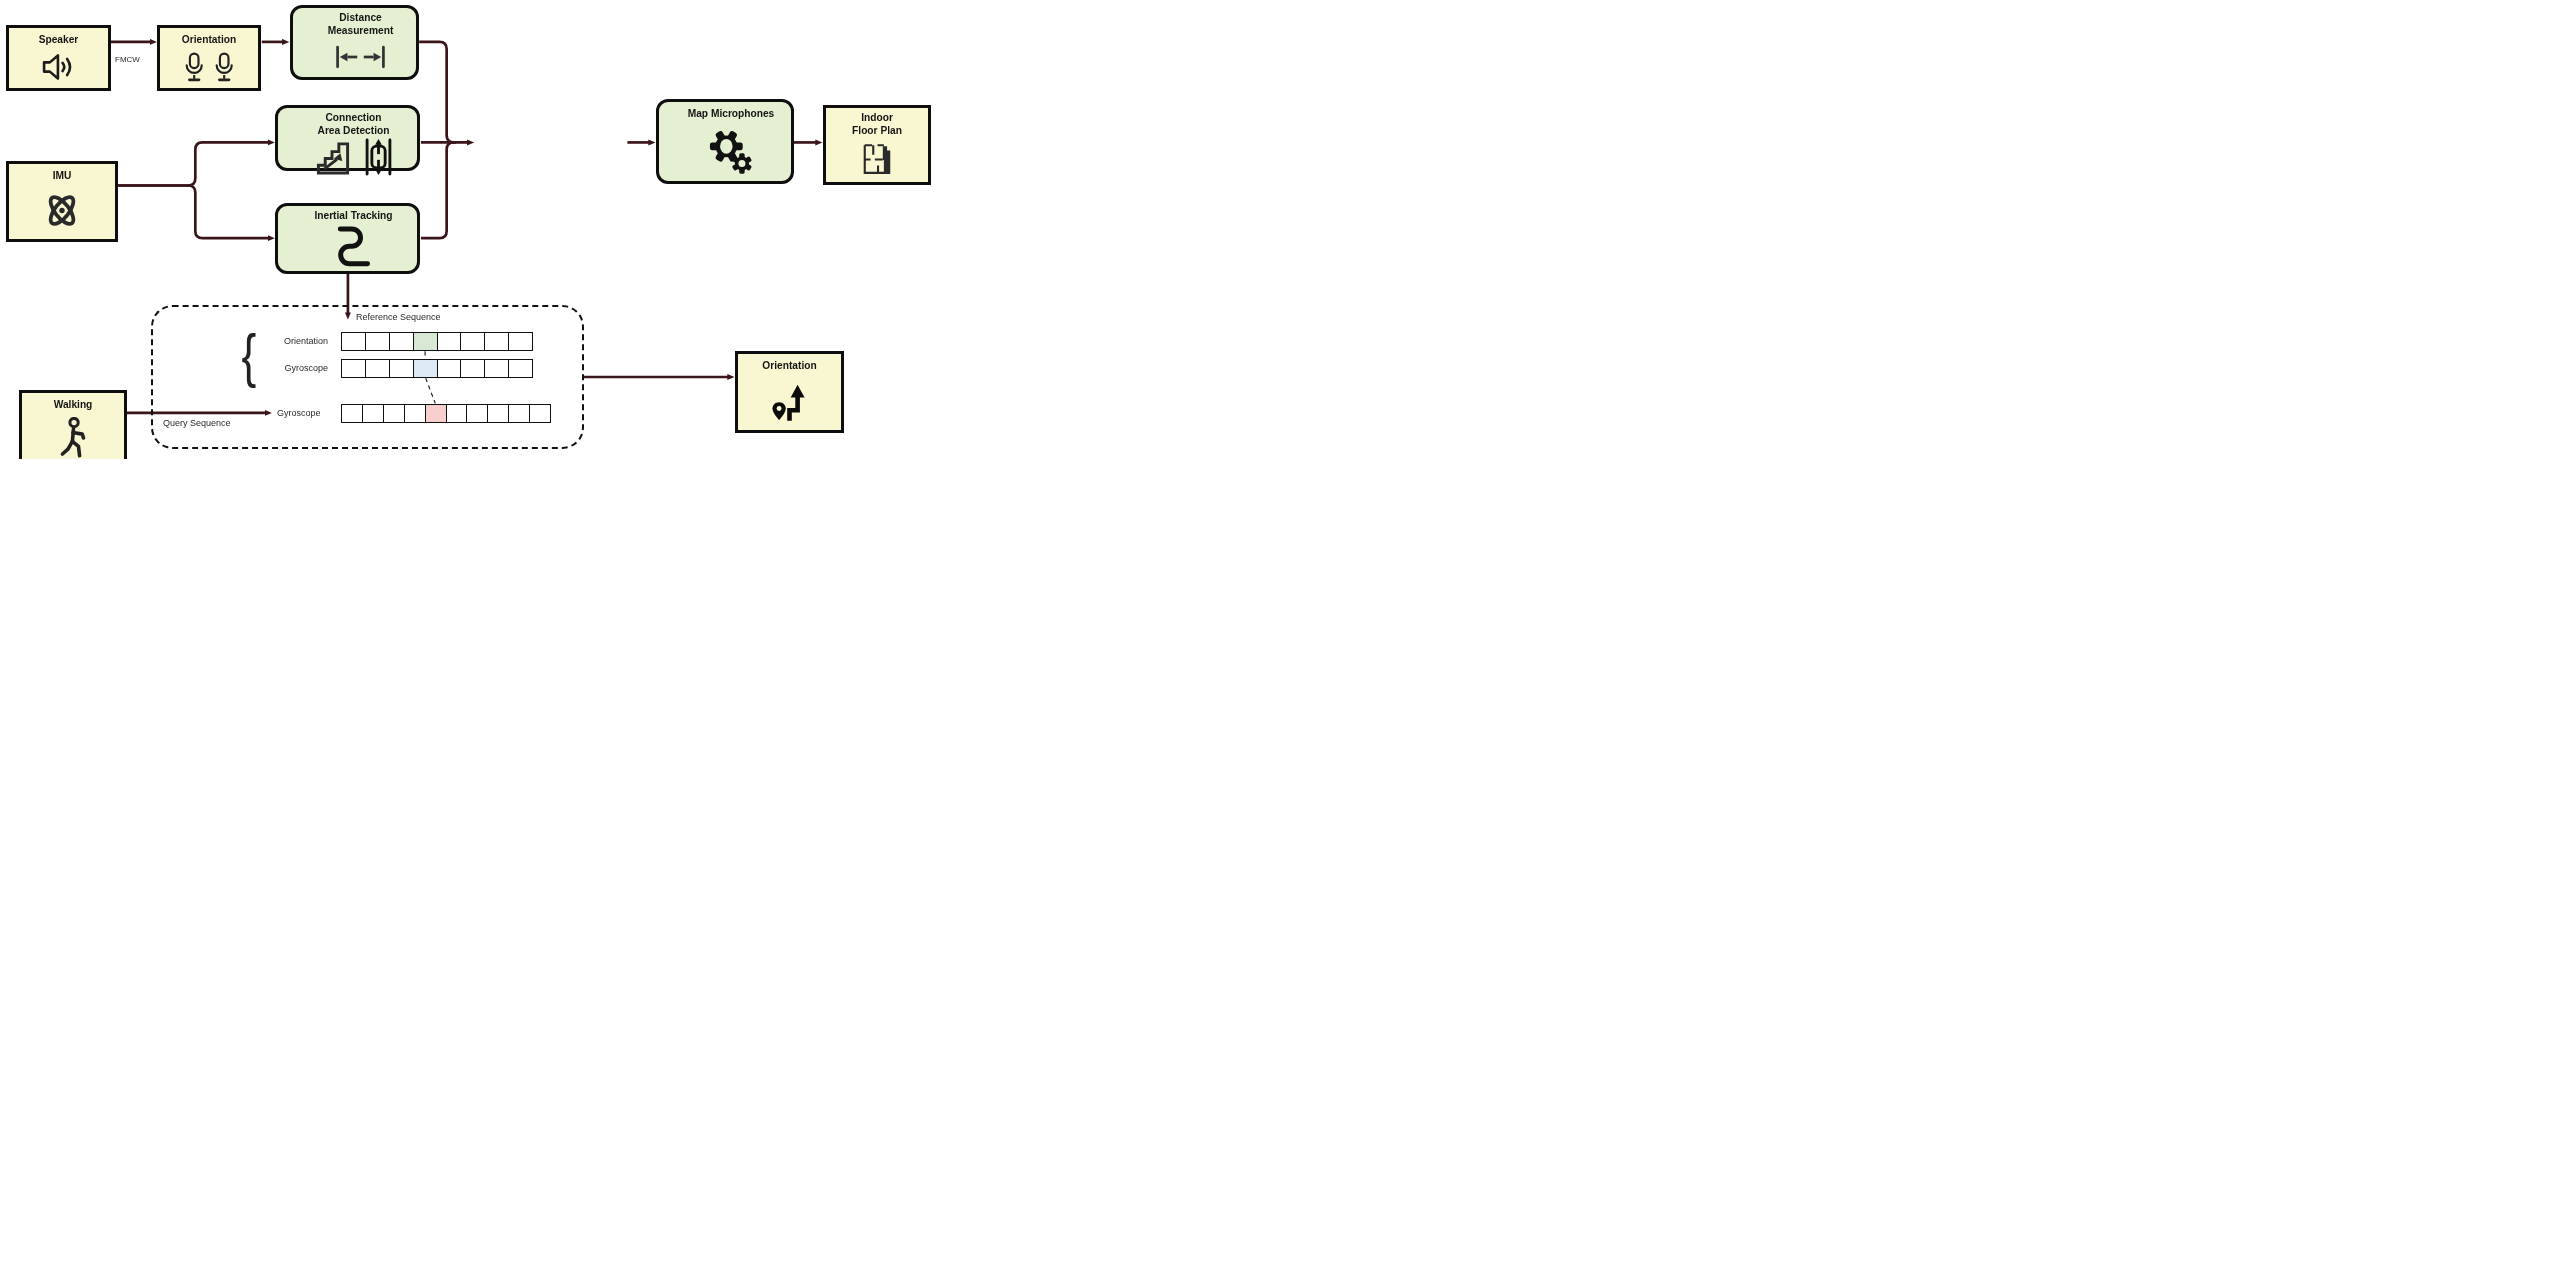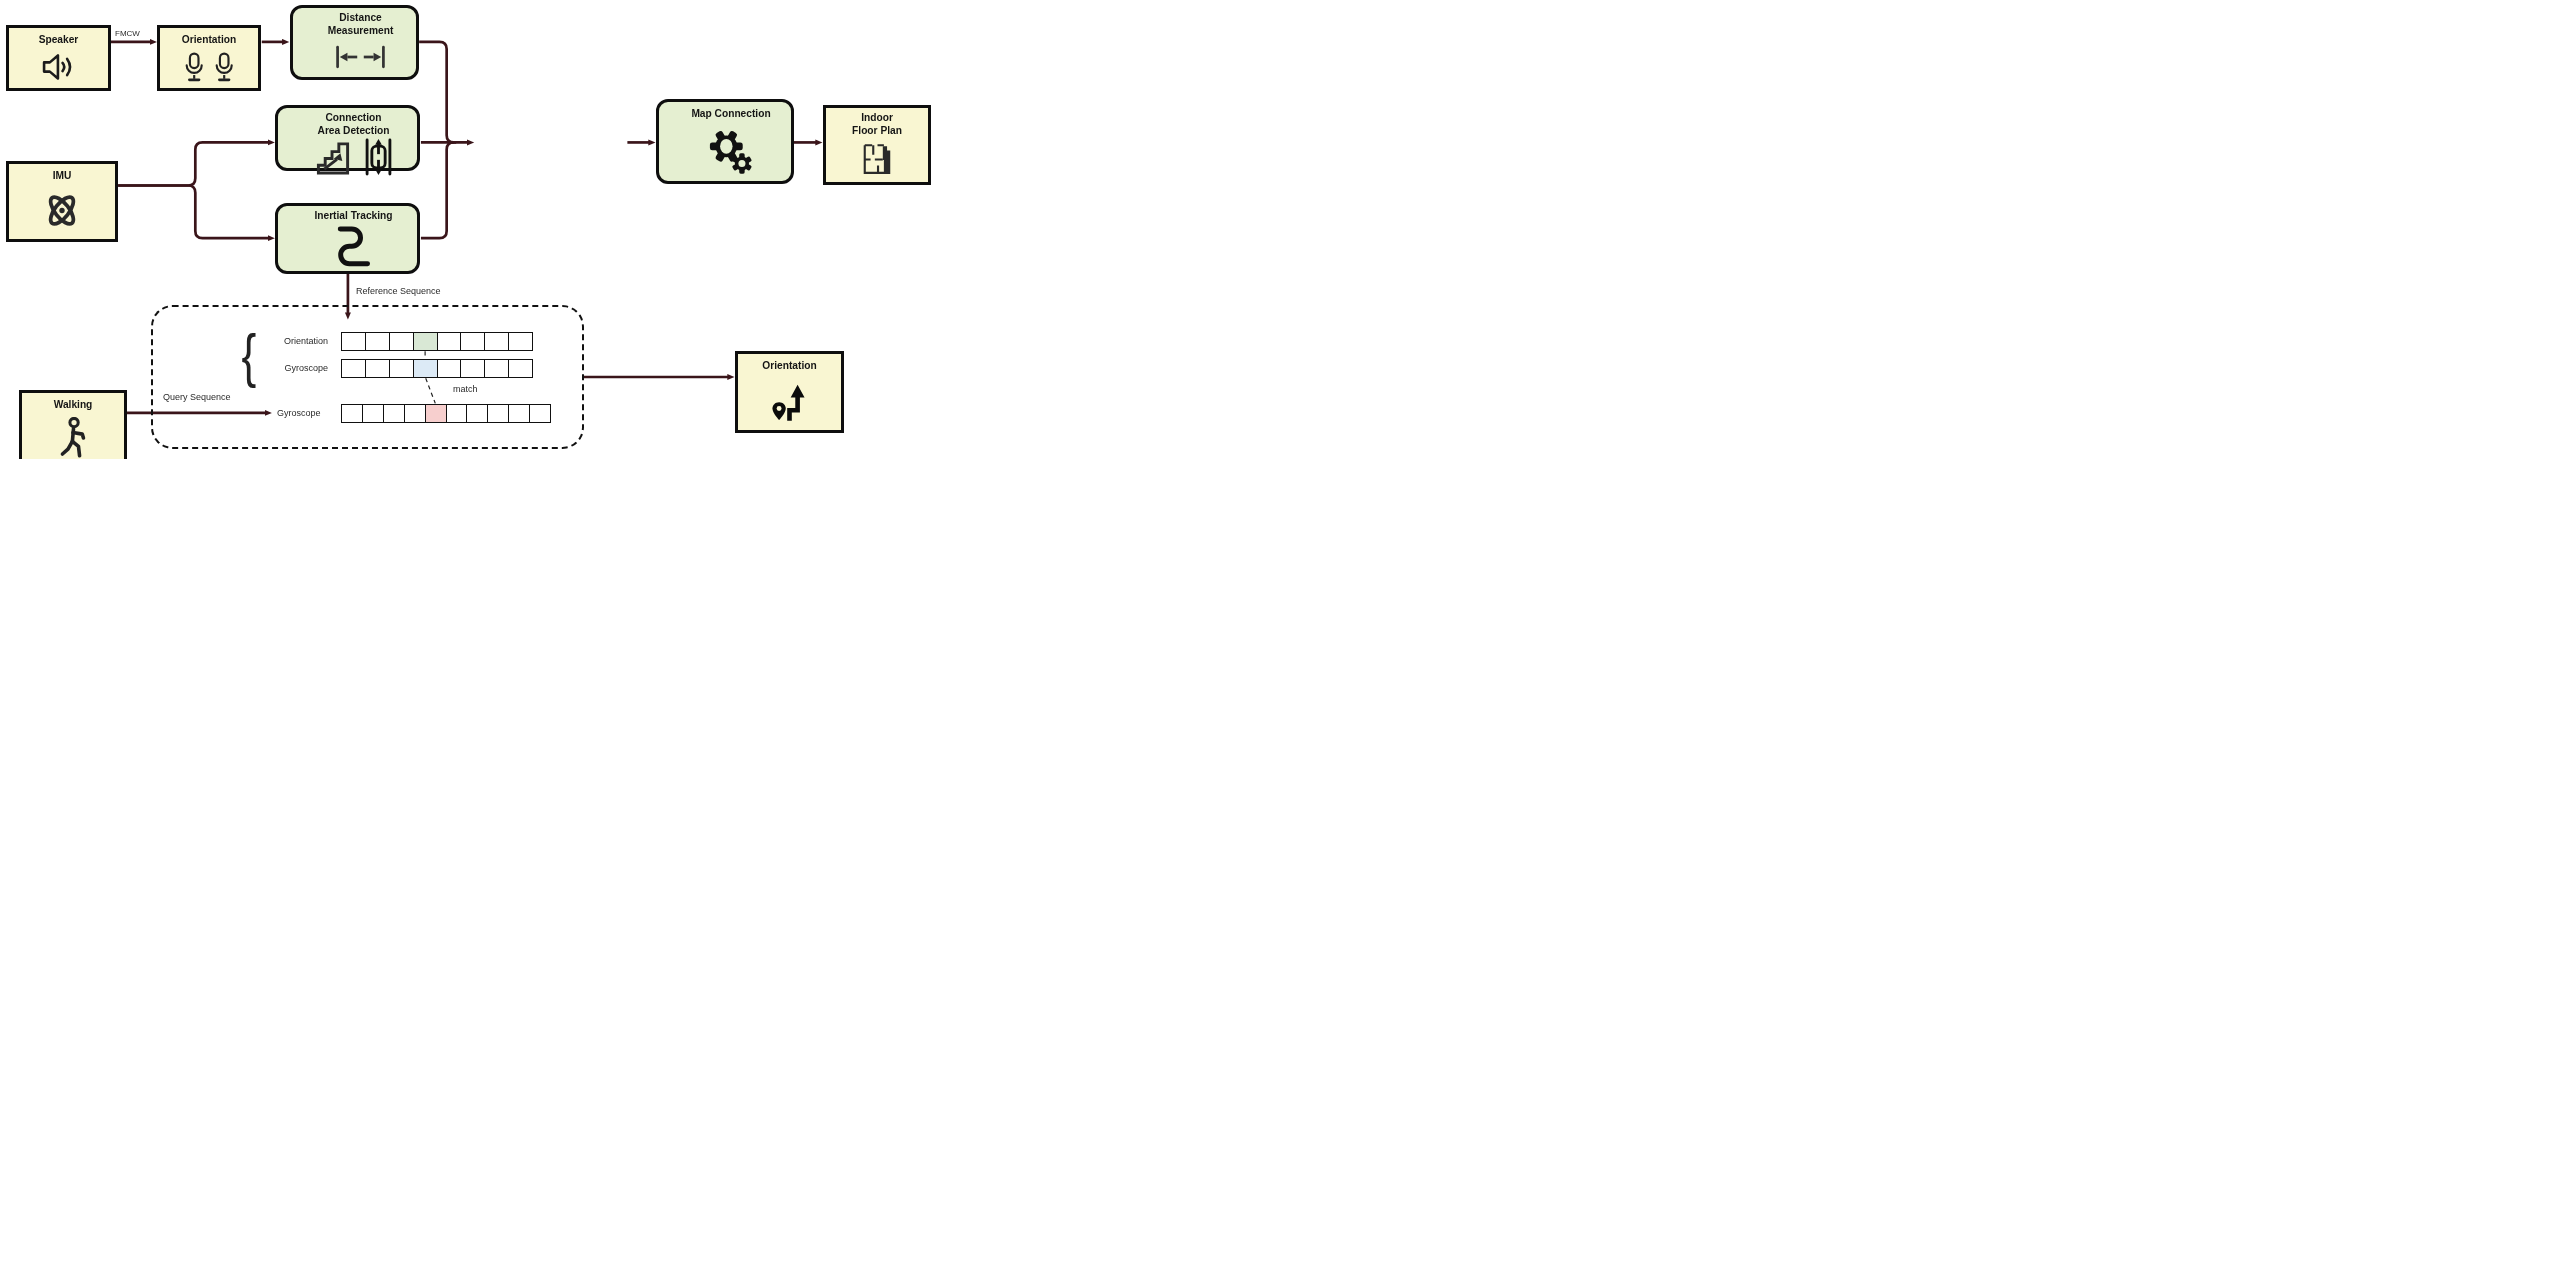--- a/index.html
+++ b/index.html
@@ -9,21 +9,21 @@
   body{font-family:"Liberation Sans", sans-serif;color:#1a1a1a;}
   .stage{position:relative;width:937px;height:459px;background:#fff;overflow:hidden;}
   .box{position:absolute;box-sizing:border-box;border:3px solid var(--ink);
        display:flex;flex-direction:column;align-items:center;}
   .box.yellow{background:var(--yellow);margin-top:16px;}
   .box.green{background:var(--green);border-radius:12px;padding-left:12px;}
   .box-title{font-weight:bold;font-size:10.2px;line-height:1.25;text-align:center;color:#151515;margin-top:6px;}
   .box-title.tight{margin-top:4.2px;}
   .icon-area{flex:1;display:flex;align-items:center;justify-content:center;gap:7.2px;width:100%;}
   svg.icn{display:block;}
-  .lbl{position:absolute;font-size:9px;color:#2a2a2a;white-space:nowrap;}
+  .lbl{position:absolute;font-size:9px;color:#2a2a2a;white-space:nowrap;margin-top:26px;}
   .lbl.small{font-size:8px;}
   .dashed-box{position:absolute;left:151px;top:305px;width:433px;height:144px;
       border:2.4px dashed #111;border-radius:21.6px;box-sizing:border-box;}
   .seq-row{position:absolute;display:flex;box-sizing:border-box;border:1.8px solid #111;background:#fff;}
   .seq-row .cell{flex:1;border-right:1.2px solid #111;box-sizing:border-box;}
   .seq-row .cell:last-child{border-right:none;}
   .row-label{position:absolute;font-size:9px;color:#2a2a2a;}
   .row-label.right{text-align:right;}
   .brace{position:absolute;font-size:59px;font-weight:400;color:#222;
       transform:scaleX(0.75);transform-origin:center;line-height:1;}
@@ -145,21 +145,21 @@
     <div class="box-title tight">Inertial Tracking</div>
     <div class="icon-area" style="padding-bottom:2.4px">
       <svg class="icn" width="51" height="43" viewBox="0 0 96 104">
         <path d="M16 12 H44 a21 21 0 0 1 0 42 H38 a21 21 0 0 0 0 42 H82" fill="none" stroke="#111" stroke-width="12" stroke-linecap="round"></path>
       </svg>
     </div>
   </div>
 
 
   <div class="box green" style="left:656px;top:99px;width:138px;height:85px">
-    <div class="box-title">Map Connection</div>
+    <div class="box-title">Map Microphones</div>
     <div class="icon-area">
       <svg class="icn" width="50" height="50" viewBox="0 0 64 64">
         <g fill="#111">
           <rect x="5" y="21" width="42" height="10" rx="3" transform="rotate(0 26 26)"></rect>
           <rect x="5" y="21" width="42" height="10" rx="3" transform="rotate(60 26 26)"></rect>
           <rect x="5" y="21" width="42" height="10" rx="3" transform="rotate(120 26 26)"></rect>
           <circle cx="26" cy="26" r="14"></circle>
         </g>
         <ellipse cx="26" cy="26" rx="8" ry="9.5" fill="var(--green)"></ellipse>
         <g fill="#111">

